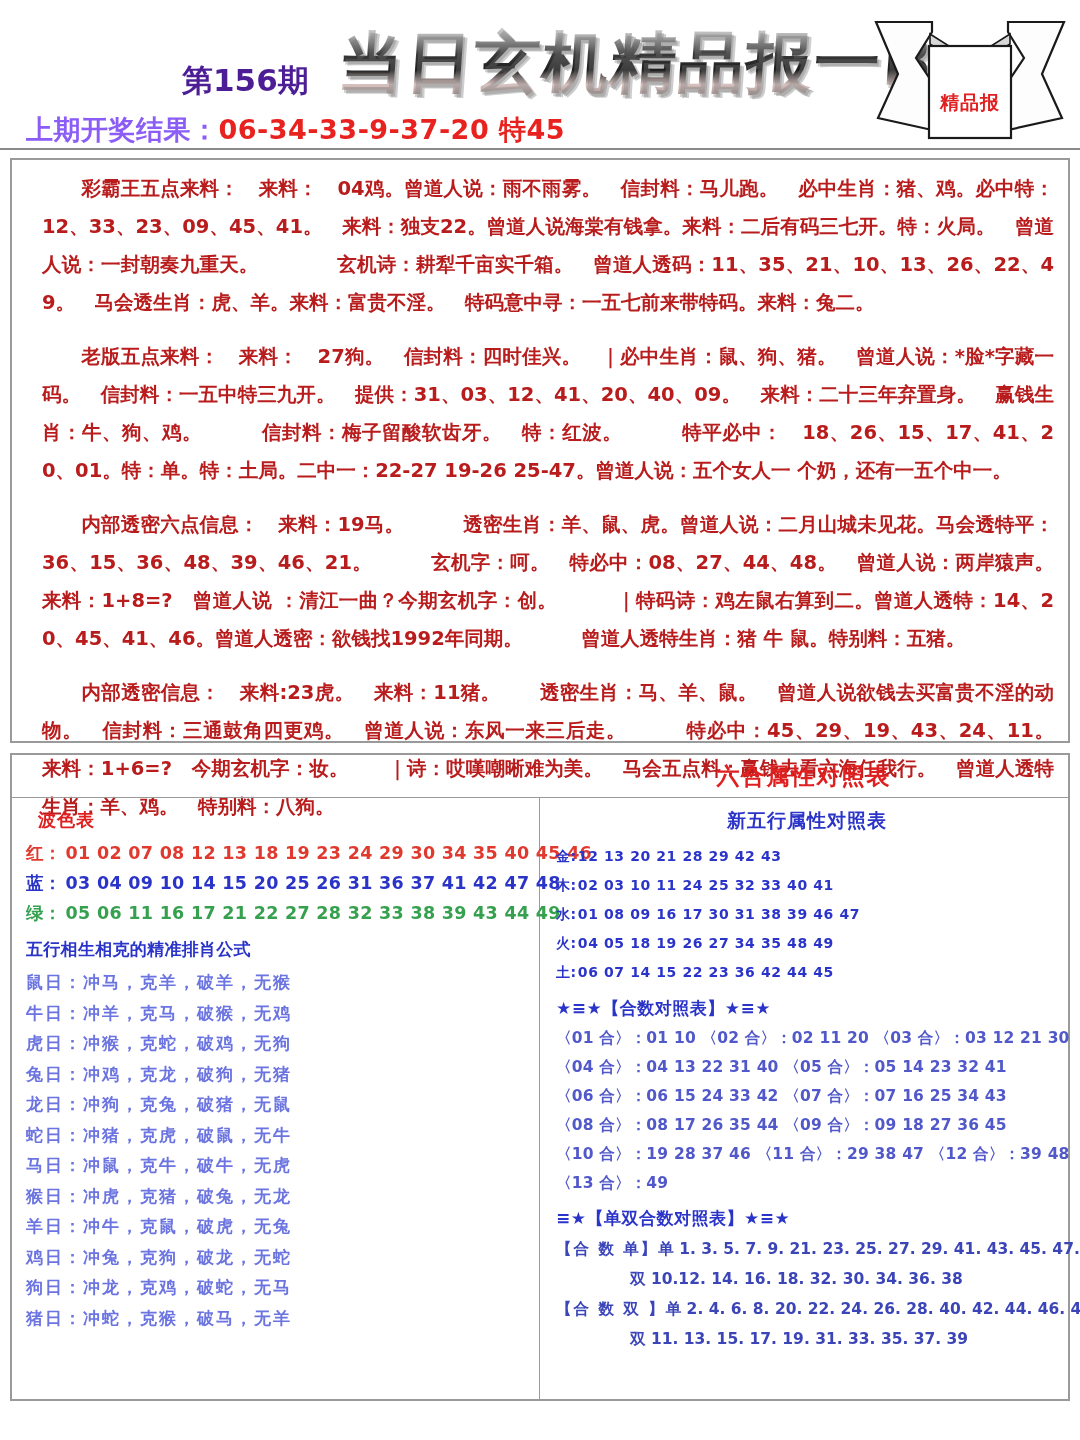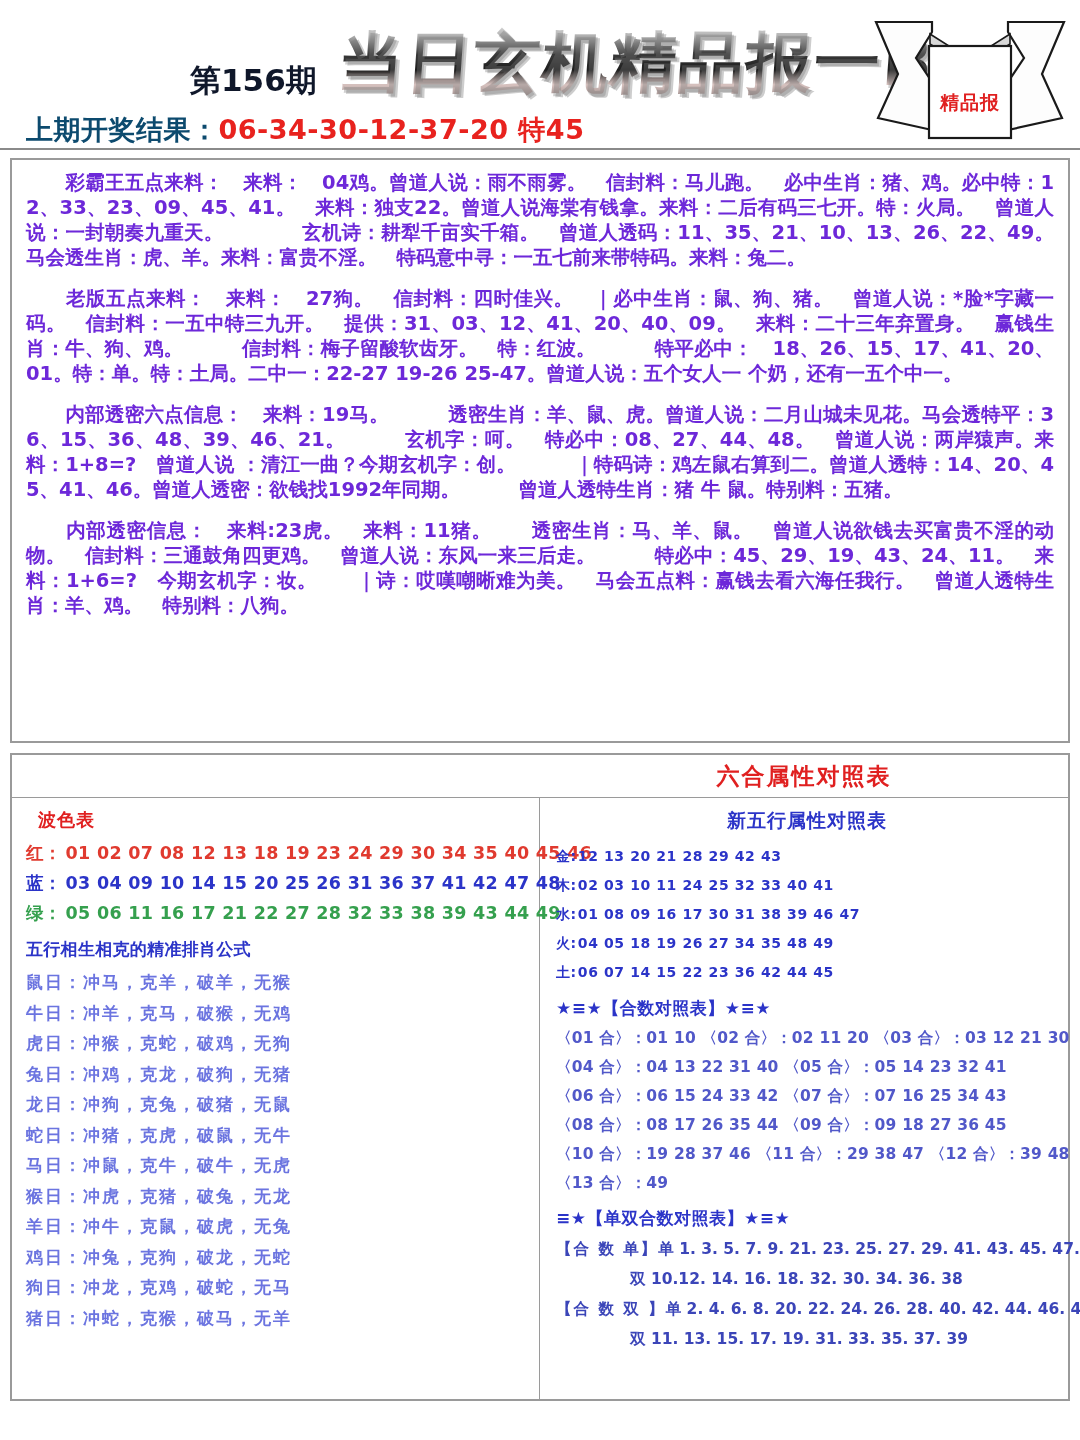--- a/index.html
+++ b/index.html
@@ -18,37 +18,37 @@
 
   
   .header{
     position:relative;
     height:150px;
     border-bottom:2px solid #8a8a8a;
     box-sizing:border-box;
   }
   .issue-no{
     position:absolute;
-    left:190px;top:60px;
+    left:182px;top:60px;
     font-size:31px;
     font-weight:700;
-    color:#0f172a;
+    color:#4c1d95;
     letter-spacing:0px;
     white-space:nowrap;
   }
   .prev-result{
     position:absolute;
     left:26px;top:112px;
     font-size:27px;
     font-weight:700;
     color:#e8221e;
     white-space:nowrap;
     letter-spacing:0.5px;
   }
-  .prev-result .lbl{color:#0c4a6e;}
+  .prev-result .lbl{color:#8b5cf6;}
   .prev-result .nums{color:#e8221e;}
 
   
   .title-art{
     position:absolute;
     left:338px;top:18px;
     font-size:66px;
     font-weight:900;
     letter-spacing:2px;
     white-space:nowrap;
@@ -91,25 +91,25 @@
     margin:8px 10px 0 10px;
     border:2px solid #9a9a9a;
     box-sizing:border-box;
     height:585px;
     padding:10px 14px 0 14px;
     background:#fff;
   }
   .para{
     font-size:19.5px;
     font-weight:700;
-    color:#6d28d9;
-    line-height:25px;
+    color:#b91c1c;
+    line-height:38px;
     text-align:justify;
     text-justify:inter-character;
-    margin:0 0 16px 0;
+    margin:0 0 16px 16px;
     white-space:pre-wrap;
     word-break:break-all;
   }
   .para.first{ text-indent:0; }
 
   
   .bottom-box{
     margin:10px 10px 0 10px;
     border:2px solid #9a9a9a;
     box-sizing:border-box;
@@ -219,21 +219,21 @@
 <div class="page">
 
   <div class="header">
 
     <div class="title-art-shadow">当日玄机精品报一B</div>
     <div class="title-art">当日玄机精品报一B</div>
 
     <div class="issue-no">第156期</div>
 
     <div class="prev-result">
-      <span class="lbl">上期开奖结果：</span><span class="nums">06-34-30-12-37-20  特45</span>
+      <span class="lbl">上期开奖结果：</span><span class="nums">06-34-33-9-37-20  特45</span>
     </div>
 
     <div class="banner">
       <svg width="196" height="122" viewBox="0 0 196 122">
         <polygon points="4,4 60,4 60,14 44,40 60,64 60,112 6,100 26,56 4,4" fill="#fdfdfd" stroke="#1a1a1a" stroke-width="2.2"></polygon>
         <polygon points="192,4 136,4 136,14 152,40 136,64 136,112 190,100 170,56 192,4" fill="#fdfdfd" stroke="#1a1a1a" stroke-width="2.2"></polygon>
         <polygon points="58,16 80,30 116,30 138,16 138,26 116,40 80,40 58,26" fill="#d7d7d7" stroke="#1a1a1a" stroke-width="1.6"></polygon>
         <rect x="57" y="28" width="82" height="92" fill="#ffffff" stroke="#1a1a1a" stroke-width="2.2"></rect>
       </svg>
       <div class="banner-label">精品报</div>

